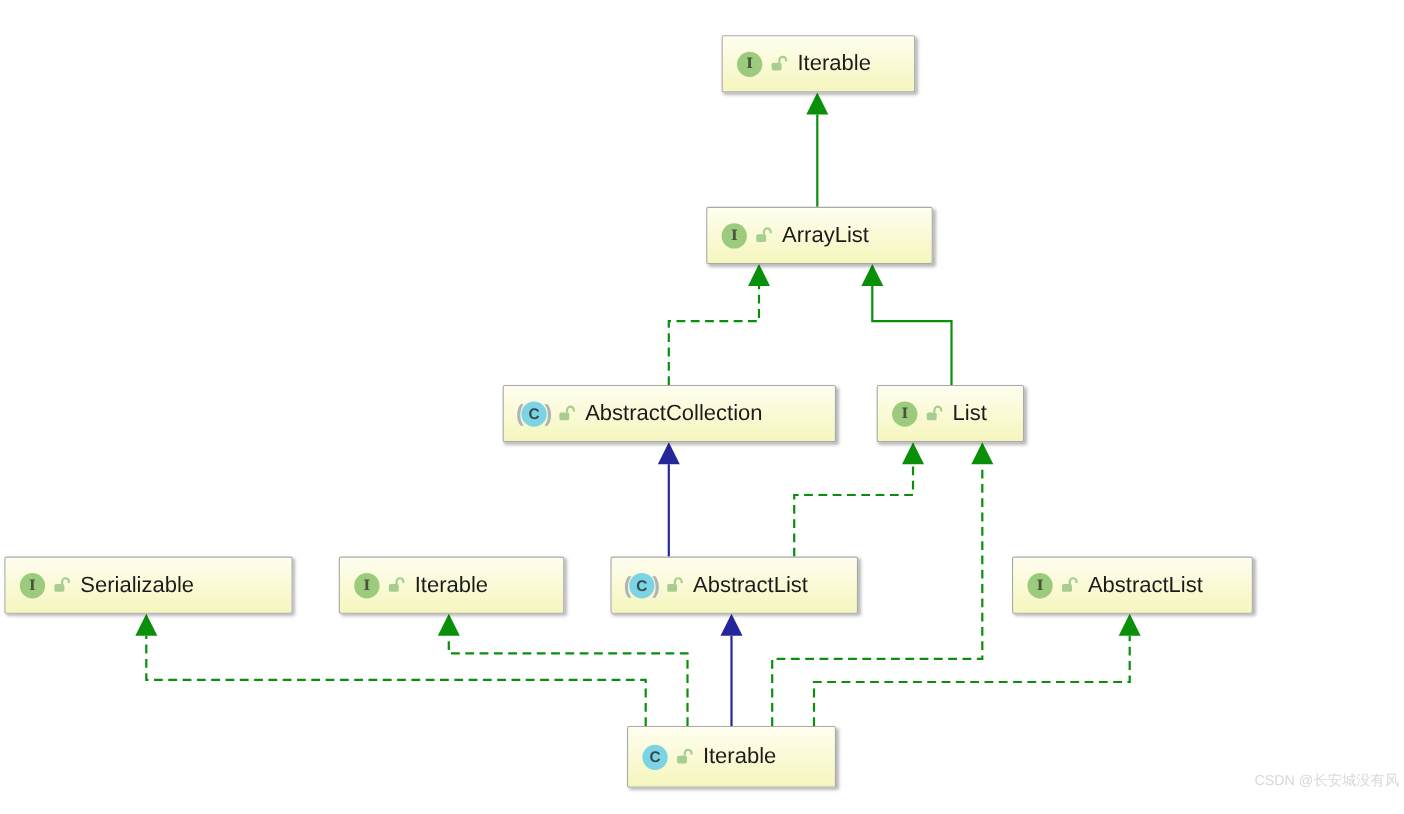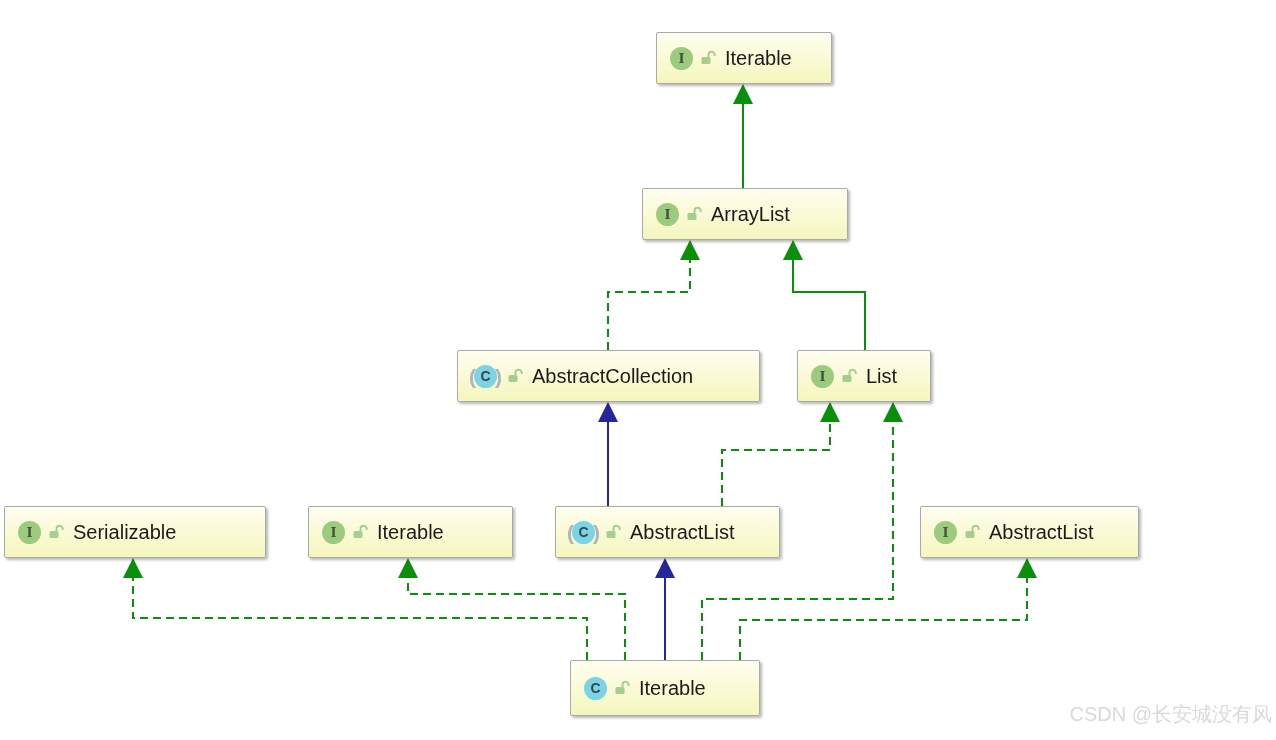--- a/index.html
+++ b/index.html
@@ -79,21 +79,21 @@
   .lock {
     display: inline-flex;
     align-items: center;
     flex: none;
     margin-left: -2px;
   }
   #watermark {
     position: absolute;
     right: 4px;
     top: 701px;
-    font-size: 20px;
+    font-size: 13px;
     color: #d9d9d9;
     white-space: nowrap;
   }
 </style>
 </head>
 <body>
 
 <div id="canvas">
 
   <svg id="edge-layer" xmlns="http://www.w3.org/2000/svg">

